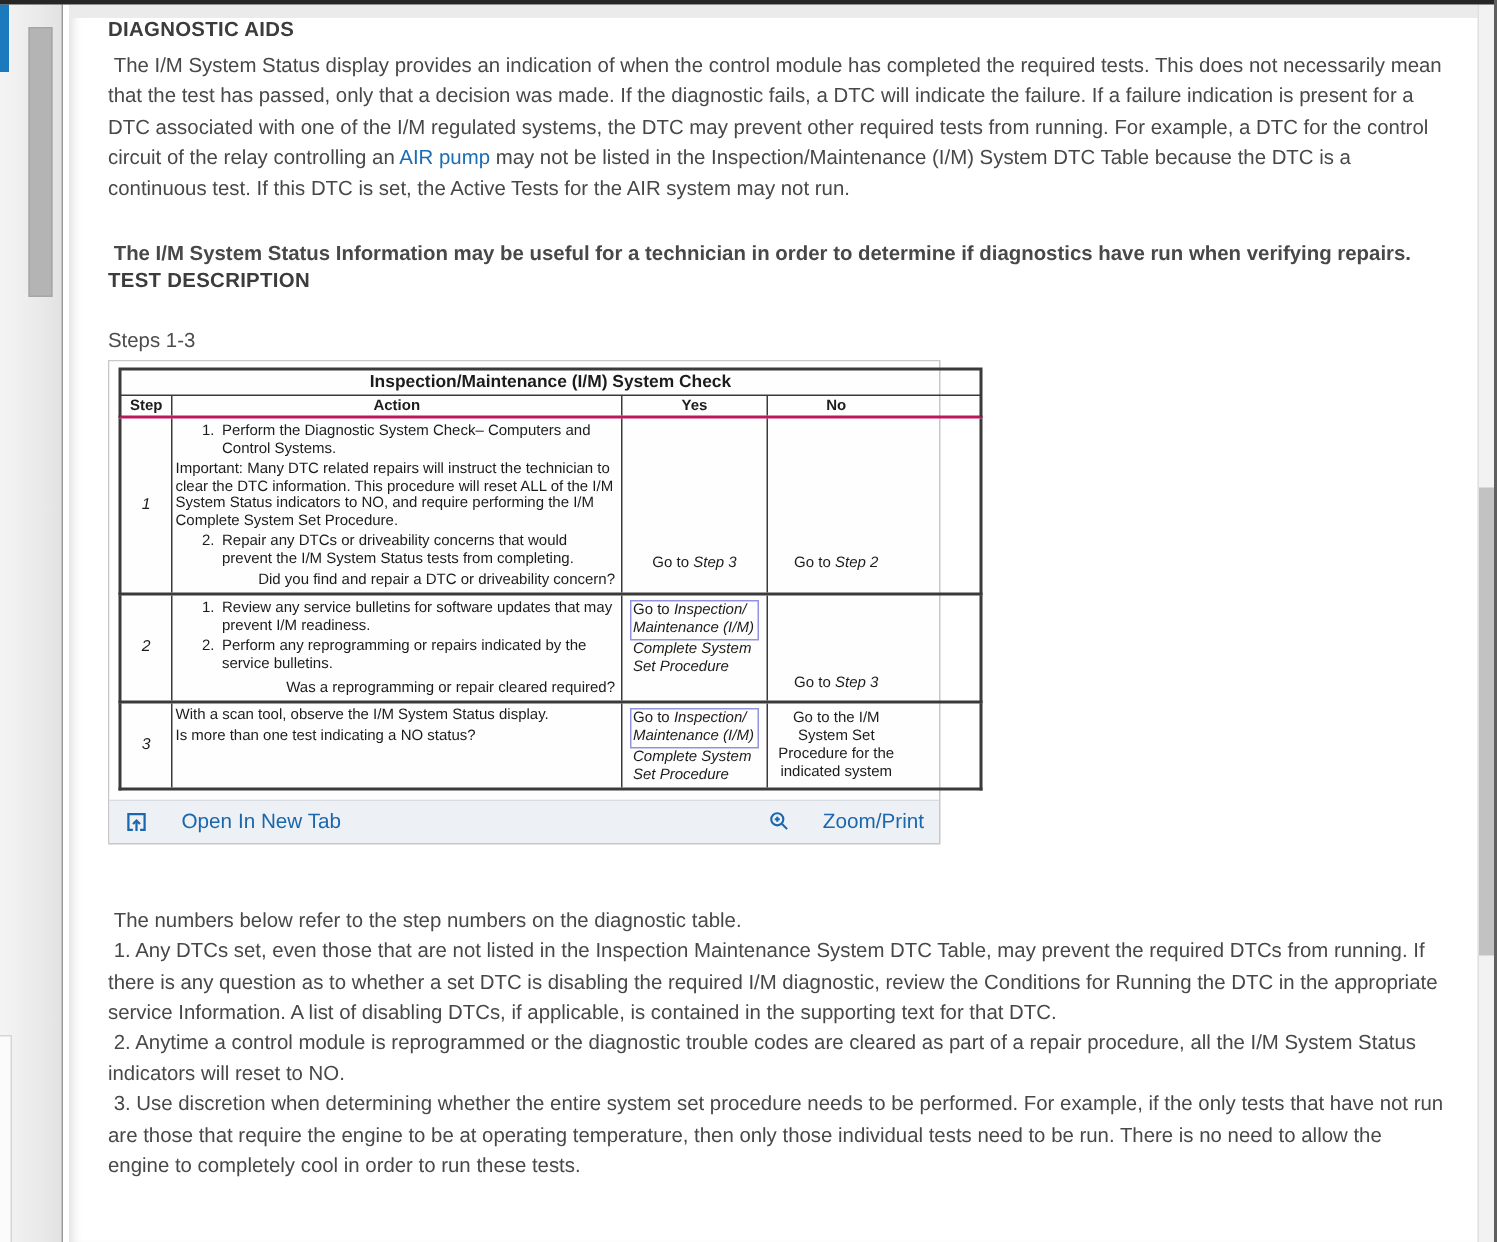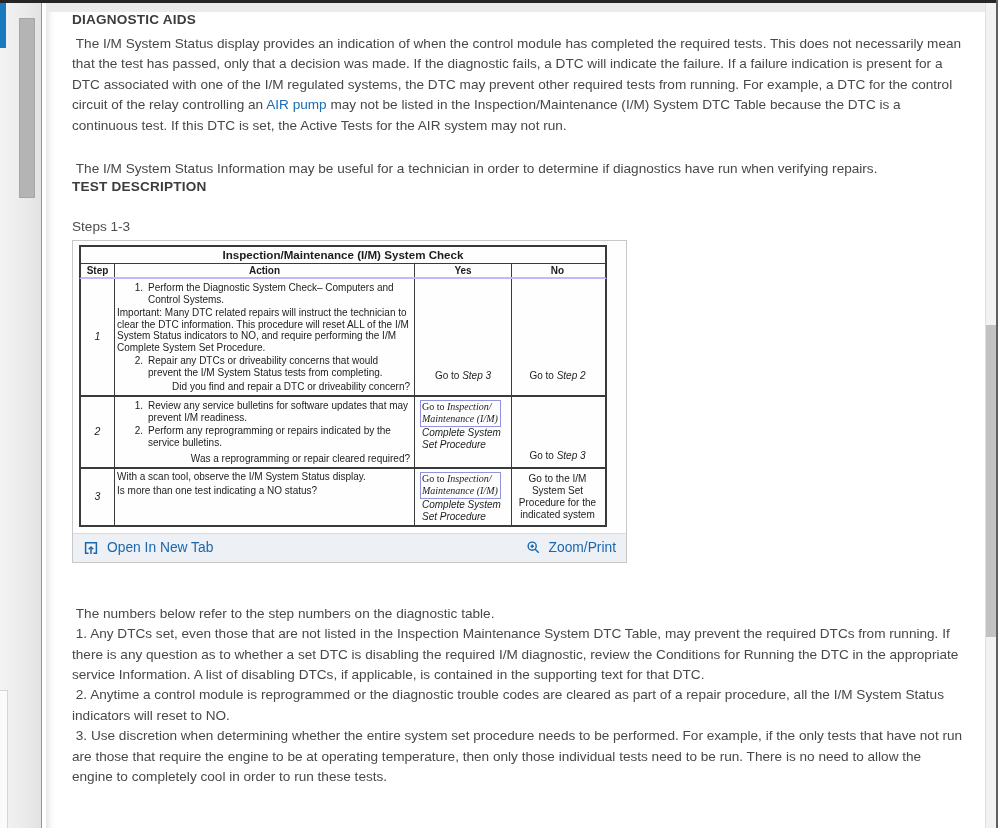--- a/index.html
+++ b/index.html
@@ -23,58 +23,58 @@
   
   .content{position:absolute;left:46px;top:3px;width:943px;height:825px;background:#fff;
     box-shadow:inset 7px 0 7px -5px rgba(0,0,0,0.14);z-index:2;overflow:hidden;}
   .top-strip{height:9px;background:#ebebeb;}
   .page{padding:0 25px 0 26px;}
   h2.sec{font-size:13.6px;font-weight:bold;color:#3c3c3c;letter-spacing:.2px;margin:0;}
   .h-diag{margin-top:13px;}
   .h-test{margin-top:20px;}
   .para{font-size:13.6px;line-height:20.4px;color:#484848;white-space:pre-wrap;margin:0;}
   .p1{margin-top:7px;}
-  .p2{margin-top:23px;}
+  .p2{margin-top:23px;font-weight:bold;}
   .steps-label{margin-top:23px;font-size:13.6px;color:#4d4d4d;}
   a.inline-link{color:#1a6cb4;text-decoration:none;cursor:pointer;}
   
   .fig-widget{margin-top:2px;width:553px;border:1px solid #c8c8c8;background:#fff;}
   .scan-area{position:relative;height:292px;background:#fefefe;}
-  .scan-table{position:absolute;left:6px;top:4px;width:528px;color:#1c1c1c;}
+  .scan-table{position:absolute;left:6px;top:4px;width:576px;color:#1c1c1c;}
   .stitle{font-size:11.6px;font-weight:bold;text-align:center;padding:1px 0 2px 0;
     border:2px solid #3a3a3a;border-bottom:1px solid #3a3a3a;}
   .grid-row{display:grid;grid-template-columns:34px 300px 97px 91px;
     border-left:2px solid #3a3a3a;border-right:2px solid #3a3a3a;}
   .grid-row > div{border-right:1px solid #3a3a3a;}
   .grid-row > div:last-child{border-right:none;}
-  .shead{border-bottom:2px solid #c4b5fd;}
+  .shead{border-bottom:2px solid #be185d;}
   .shead > div{font-size:10px;font-weight:bold;text-align:center;padding:1px 0;}
   .srow{border-bottom:2px solid #3a3a3a;font-size:10px;line-height:11.9px;}
   .srow:last-child{border-bottom:2px solid #3a3a3a;}
   .cell-step{display:flex;align-items:center;justify-content:center;font-style:italic;font-size:10.5px;}
   .cell-action{padding:2px 4px 2px 2px;}
   .num-item{display:flex;margin-top:1px;}
   .num{width:26px;text-align:right;padding-right:5px;flex:none;}
   .num-text{flex:1;}
   .imp{margin-top:1px;}
   .imp b{font-weight:normal;}
   .q-line{margin-top:2px;text-align:right;}
   .cell-yn{font-size:10px;line-height:12px;}
   .yn-bottom{display:flex;flex-direction:column;justify-content:flex-end;align-items:center;
     text-align:center;padding-bottom:13px;}
   .yn-bottom2{display:flex;flex-direction:column;justify-content:flex-end;align-items:center;
     text-align:center;padding-bottom:5px;}
   .yn-center{display:flex;flex-direction:column;justify-content:center;align-items:center;
     text-align:center;padding:2px 3px;}
   .yn-imlink{padding:3px 2px 2px 7px;text-align:left;}
-  .im-box{display:inline-block;border:1px solid #9094de;padding:0 2px 1px 1px;margin-left:-2px;font-family:Liberation Serif, serif;}
+  .im-box{display:inline-block;border:1px solid #9094de;padding:0 2px 1px 1px;margin-left:-2px;}
   .ital{font-style:italic;}
   .fig-footer{height:28px;background:#edf0f4;border-top:1px solid #d8dbdf;
     display:flex;justify-content:space-between;align-items:center;padding:0 10px;}
-  .fig-link{display:flex;align-items:center;gap:8px;color:#1a67ae;font-size:13.8px;cursor:pointer;text-decoration:none;}
+  .fig-link{display:flex;align-items:center;gap:22px;color:#1a67ae;font-size:13.8px;cursor:pointer;text-decoration:none;}
   .fig-link svg{display:block;}
   
   .notes{margin-top:41px;}
 </style>
 </head>
 <body>
 
 <div class="top-dark-line"></div>
 <div class="left-gutter"></div>
 <div class="accent-bar"></div>

